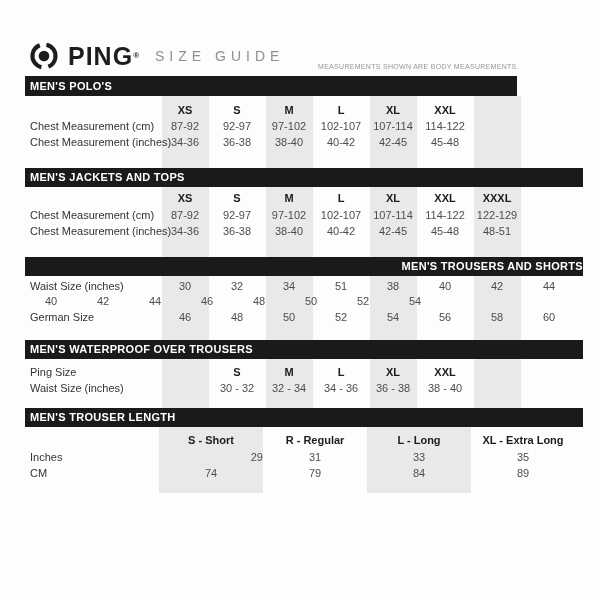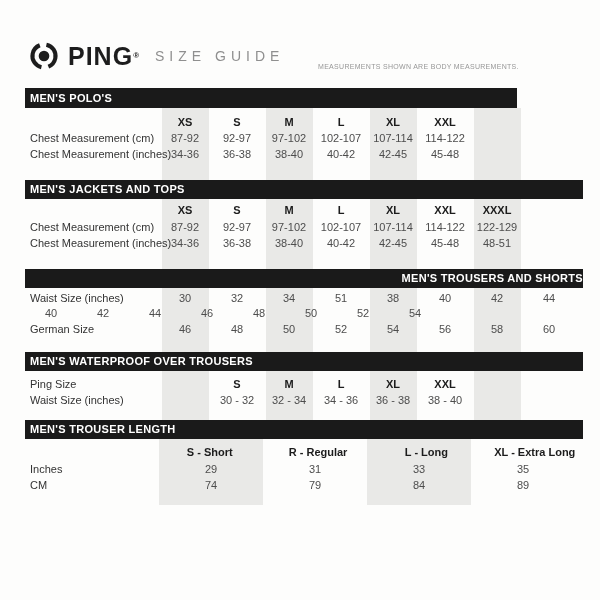--- a/index.html
+++ b/index.html
@@ -13,21 +13,21 @@
   *{margin:0;padding:0;box-sizing:border-box;}
   html,body{background:#fff;}
   .page{
     position:relative;
     width:600px;height:600px;
     background:#fdfdfc;
     overflow:hidden;
     font-family:"Liberation Sans", sans-serif;
   }
   
-  .hdr-area{position:relative;height:88px;}
+  .hdr-area{position:relative;height:76px;}
   .brand-row{position:absolute;left:28px;top:40px;display:flex;align-items:center;}
   .ring{width:32px;height:32px;display:block;}
   .ping-word{font-size:25px;font-weight:800;color:#1d1d1d;letter-spacing:1px;margin-left:8px;line-height:32px;}
   .reg{font-size:8px;font-weight:700;color:#1d1d1d;vertical-align:top;line-height:20px;}
   .guide-title{font-size:14px;color:#8f8f8f;letter-spacing:5px;margin-left:16px;line-height:32px;}
   .note{position:absolute;left:318px;top:63px;width:230px;font-size:7px;color:var(--muted);letter-spacing:.3px;}
   
   .bar{
     margin-left:25px;
     background:var(--bar);
@@ -204,30 +204,30 @@
             <div class="cell" style="width: 52px;">36 - 38</div>
             <div class="cell" style="width: 52px;">38 - 40</div>
           </div>
         </div>
       </section>
       <section>
         <div class="bar" style="width: 558px; height: 19px; line-height: 19px;">MEN'S TROUSER LENGTH</div>
         <div class="tarea" style="height: 66px; padding-top: 5px;">
           <div class="stripe" style="left: 134px; width: 104px;"></div>
           <div class="stripe" style="left: 342px; width: 104px;"></div>
-          <div class="trow" style="height: 16px; gap: 12px;">
+          <div class="trow" style="height: 16px;">
             <div class="rlabel"></div>
             <div class="cell hdr" style="width: 104px;">S - Short</div>
             <div class="cell hdr" style="width: 104px;">R - Regular</div>
             <div class="cell hdr" style="width: 104px;">L - Long</div>
             <div class="cell hdr" style="width: 104px;">XL - Extra Long</div>
           </div>
           <div class="trow" style="height: 17px;">
             <div class="rlabel">Inches</div>
-            <div class="cell" style="width: 104px;">29</div>
+            <div class="cell" style="width: 104px; text-align: right;">29</div>
             <div class="cell" style="width: 104px;">31</div>
             <div class="cell" style="width: 104px;">33</div>
             <div class="cell" style="width: 104px;">35</div>
           </div>
           <div class="trow" style="height: 15px;">
             <div class="rlabel">CM</div>
             <div class="cell" style="width: 104px;">74</div>
             <div class="cell" style="width: 104px;">79</div>
             <div class="cell" style="width: 104px;">84</div>
             <div class="cell" style="width: 104px;">89</div>

